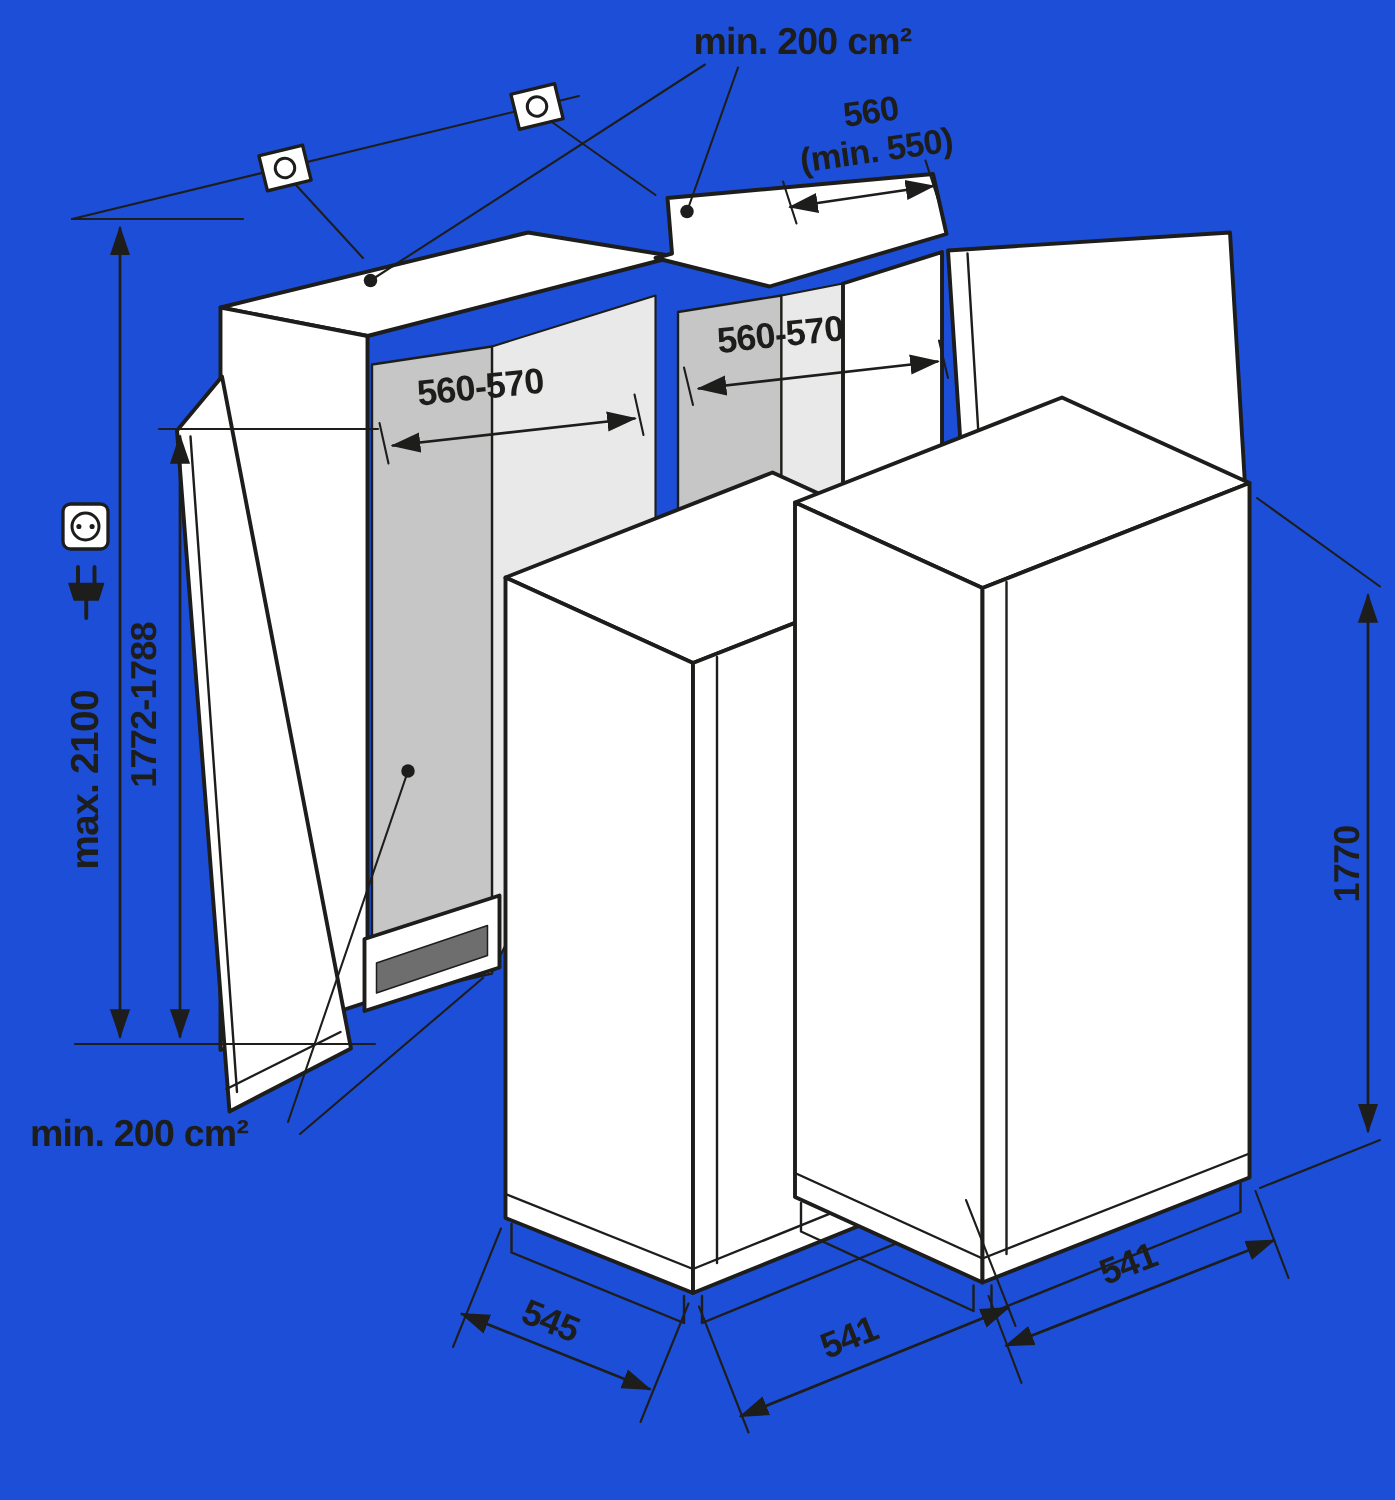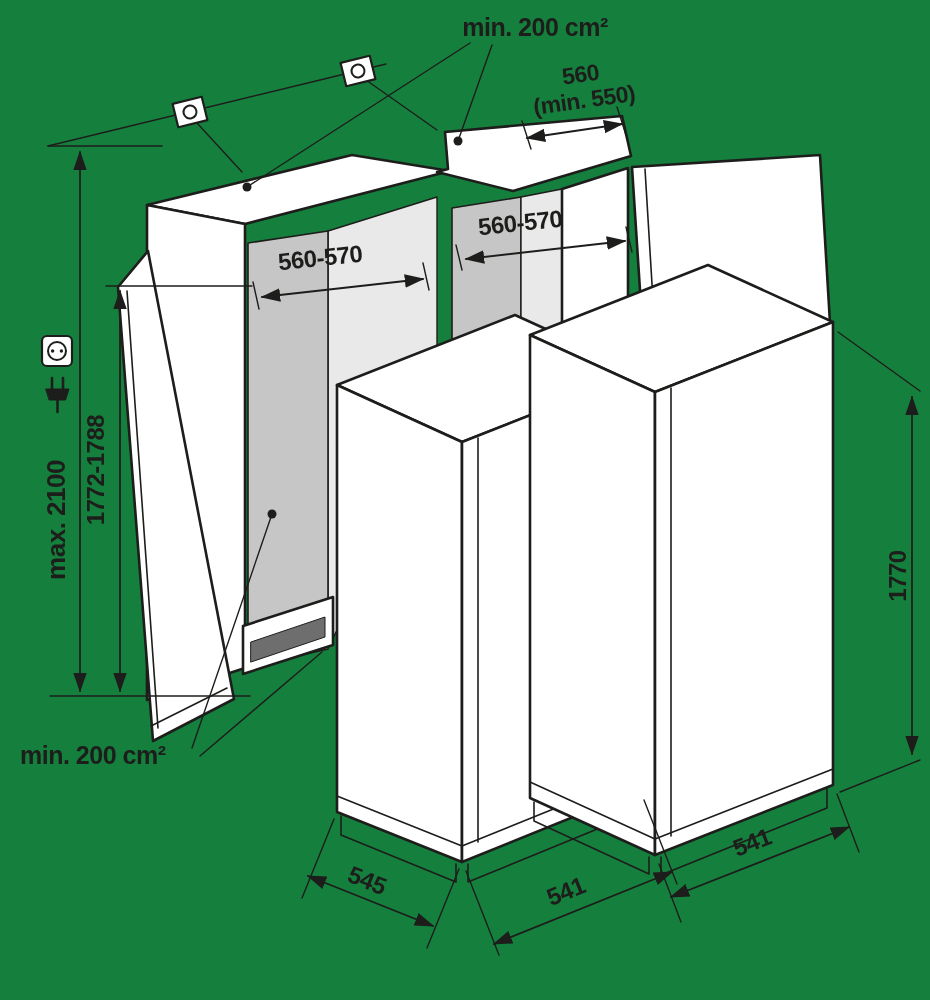--- a/index.html
+++ b/index.html
@@ -1,16 +1,16 @@
 <!DOCTYPE html>
 <html><head>
 <meta charset="utf-8">
 <style>
   html,body{margin:0;padding:0;background:#fff;}
-  .stage{position:relative;width:930px;height:1000px;background:#15803d;overflow:hidden;}
+  .stage{position:relative;width:930px;height:1000px;background:#1d4ed8;overflow:hidden;}
   svg{display:block;}
   .lbl{font-family:"Liberation Sans","DejaVu Sans",sans-serif;font-weight:bold;fill:#1d1d1b;letter-spacing:-0.5px;}
   .o  {stroke:#1d1d1b;stroke-width:2.6;fill:#ffffff;}
   .d  {stroke:#1d1d1b;stroke-width:1.6;fill:none;}
   .dim{stroke:#1d1d1b;stroke-width:1.8;fill:none;}
   .ext{stroke:#1d1d1b;stroke-width:1.4;fill:none;}
   .sd {fill:#c6c6c6;stroke:#1d1d1b;stroke-width:1.6;}
   .sl {fill:#e9e9e9;stroke:#1d1d1b;stroke-width:1.4;}
   .dot{fill:#1d1d1b;}
 </style>

